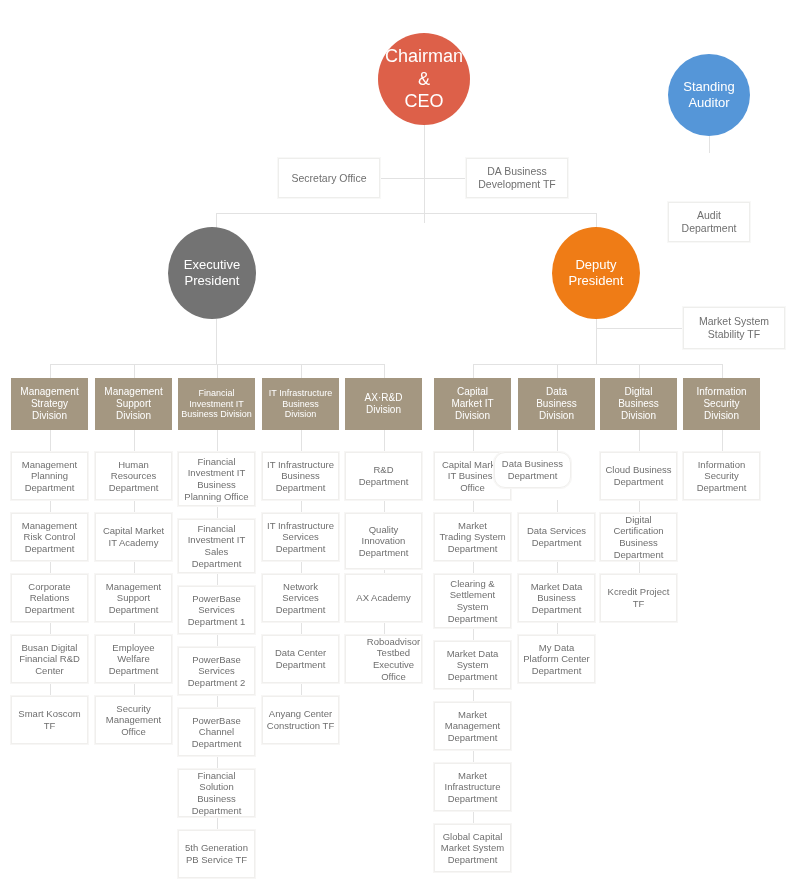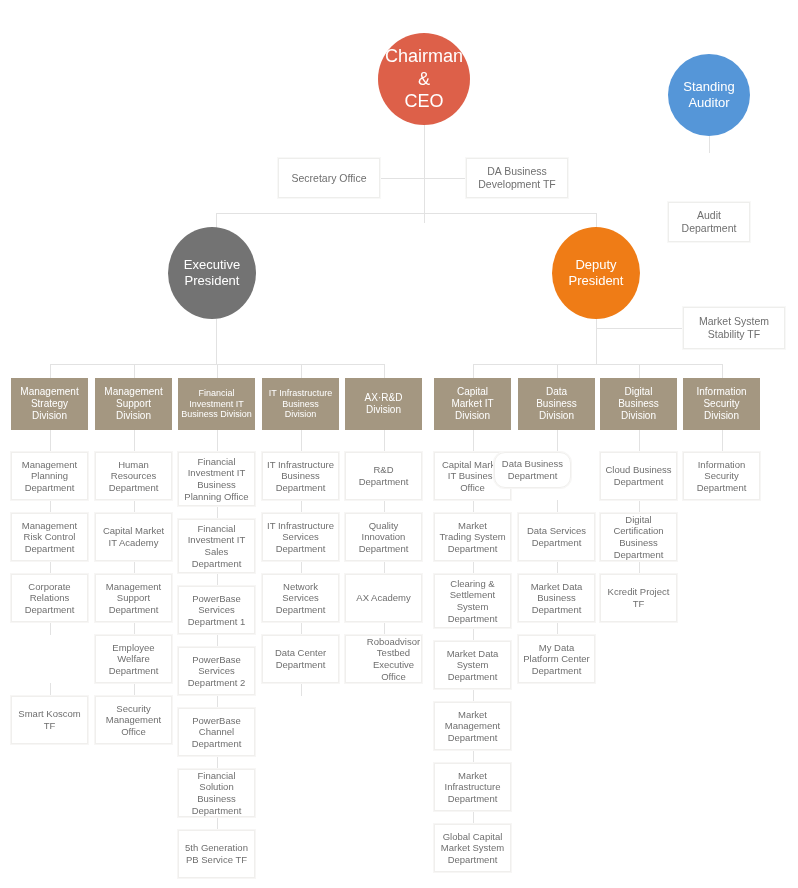--- a/index.html
+++ b/index.html
@@ -134,20 +134,23 @@
     </div>
     <div class="line v" style="left: 49.5px; top: 500px; height: 13px;"></div>
     <div class="box box-plain" style="left: 11px; top: 513px; width: 77px; height: 48px;">
       <span class="b-label">Management<br>Risk Control<br>Department</span>
     </div>
     <div class="line v" style="left: 49.5px; top: 561px; height: 13px;"></div>
     <div class="box box-plain" style="left: 11px; top: 574px; width: 77px; height: 48px;">
       <span class="b-label">Corporate<br>Relations<br>Department</span>
     </div>
     <div class="line v" style="left: 49.5px; top: 622px; height: 13px;"></div>
+    <div class="box box-plain" style="left: 11px; top: 635px; width: 77px; height: 48px;">
+      <span class="b-label">Busan Digital<br>Financial R&amp;D<br>Center</span>
+    </div>
     <div class="line v" style="left: 49.5px; top: 683px; height: 13px;"></div>
     <div class="box box-plain" style="left: 11px; top: 696px; width: 77px; height: 48px;">
       <span class="b-label">Smart Koscom<br>TF</span>
     </div>
     <div class="line v" style="left: 133.5px; top: 364px; height: 14px;"></div>
     <div class="box box-division" style="left: 95px; top: 378px; width: 77px; height: 52px; background: rgb(164, 151, 129);">
       <span class="b-label">Management<br>Support<br>Division</span>
     </div>
     <div class="line v" style="left: 133.5px; top: 430px; height: 22px;"></div>
     <div class="box box-plain" style="left: 95px; top: 452px; width: 77px; height: 48px;">
@@ -215,30 +218,33 @@
     </div>
     <div class="line v" style="left: 300.5px; top: 561px; height: 13px;"></div>
     <div class="box box-plain" style="left: 262px; top: 574px; width: 77px; height: 48px;">
       <span class="b-label">Network<br>Services<br>Department</span>
     </div>
     <div class="line v" style="left: 300.5px; top: 622px; height: 13px;"></div>
     <div class="box box-plain" style="left: 262px; top: 635px; width: 77px; height: 48px;">
       <span class="b-label">Data Center<br>Department</span>
     </div>
     <div class="line v" style="left: 300.5px; top: 683px; height: 13px;"></div>
+    <div class="box box-plain" style="left: 262px; top: 696px; width: 77px; height: 48px;">
+      <span class="b-label">Anyang Center<br>Construction TF</span>
+    </div>
     <div class="line v" style="left: 383.5px; top: 364px; height: 14px;"></div>
     <div class="box box-division" style="left: 345px; top: 378px; width: 77px; height: 52px; background: rgb(164, 151, 129);">
       <span class="b-label">AX·R&amp;D<br>Division</span>
     </div>
     <div class="line v" style="left: 383.5px; top: 430px; height: 22px;"></div>
     <div class="box box-plain" style="left: 345px; top: 452px; width: 77px; height: 48px;">
       <span class="b-label">R&amp;D<br>Department</span>
     </div>
     <div class="line v" style="left: 383.5px; top: 500px; height: 13px;"></div>
-    <div class="box box-plain" style="left: 345px; top: 513px; width: 77px; height: 48px;">
+    <div class="box box-plain" style="left: 345px; top: 513px; width: 77px; height: 56px;">
       <span class="b-label">Quality<br>Innovation<br>Department</span>
     </div>
     <div class="line v" style="left: 383.5px; top: 561px; height: 13px;"></div>
     <div class="box box-plain" style="left: 345px; top: 574px; width: 77px; height: 48px;">
       <span class="b-label">AX Academy</span>
     </div>
     <div class="line v" style="left: 383.5px; top: 622px; height: 13px;"></div>
     <div class="box box-plain" style="left: 345px; top: 635px; width: 77px; height: 48px; padding-left: 20px;">
       <span class="b-label">Roboadvisor<br>Testbed<br>Executive Office</span>
     </div>

